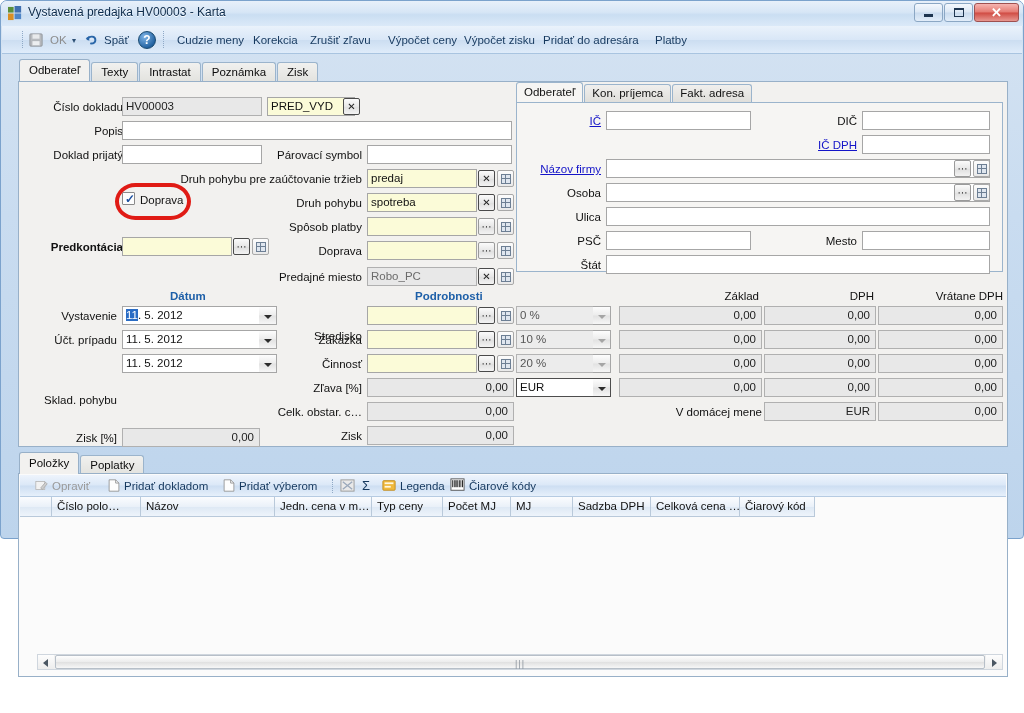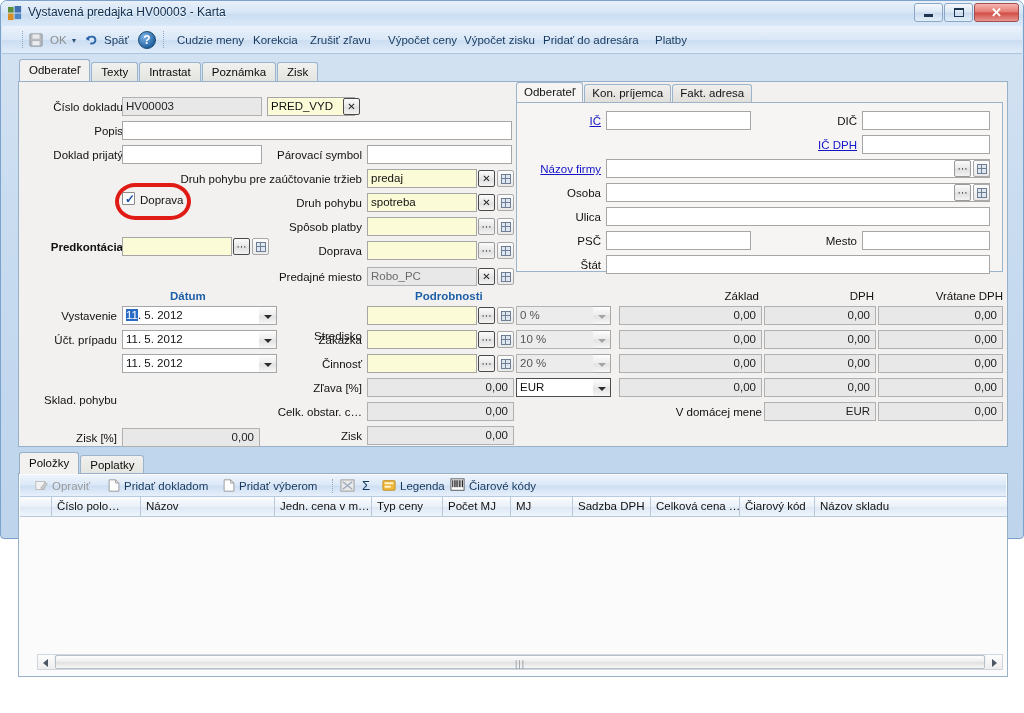--- a/index.html
+++ b/index.html
@@ -579,21 +579,20 @@
     <div class="colhdr" style="left:1px; width:32px;"></div>
     <div class="colhdr" style="left:33px; width:89px;">Číslo polo…</div>
     <div class="colhdr" style="left:122px; width:134px;">Názov</div>
     <div class="colhdr" style="left:256px; width:97px;">Jedn. cena v m…</div>
     <div class="colhdr" style="left:353px; width:71px;">Typ ceny</div>
     <div class="colhdr" style="left:424px; width:68px;">Počet MJ</div>
     <div class="colhdr" style="left:492px; width:62px;">MJ</div>
     <div class="colhdr" style="left:554px; width:78px;">Sadzba DPH</div>
     <div class="colhdr" style="left:632px; width:89px;">Celková cena …</div>
     <div class="colhdr" style="left:721px; width:75px;">Čiarový kód</div>
-    <div class="colhdr" style="left:796px; width:192px; border-right:none;">Názov skladu</div>
 
 
     <div class="hscroll">
       <div class="hs-arrow left">
           <div class="a"></div>
         </div>
       <div class="hs-thumb">
           <div class="grip">|||</div>
         </div>
       <div class="hs-arrow right">

